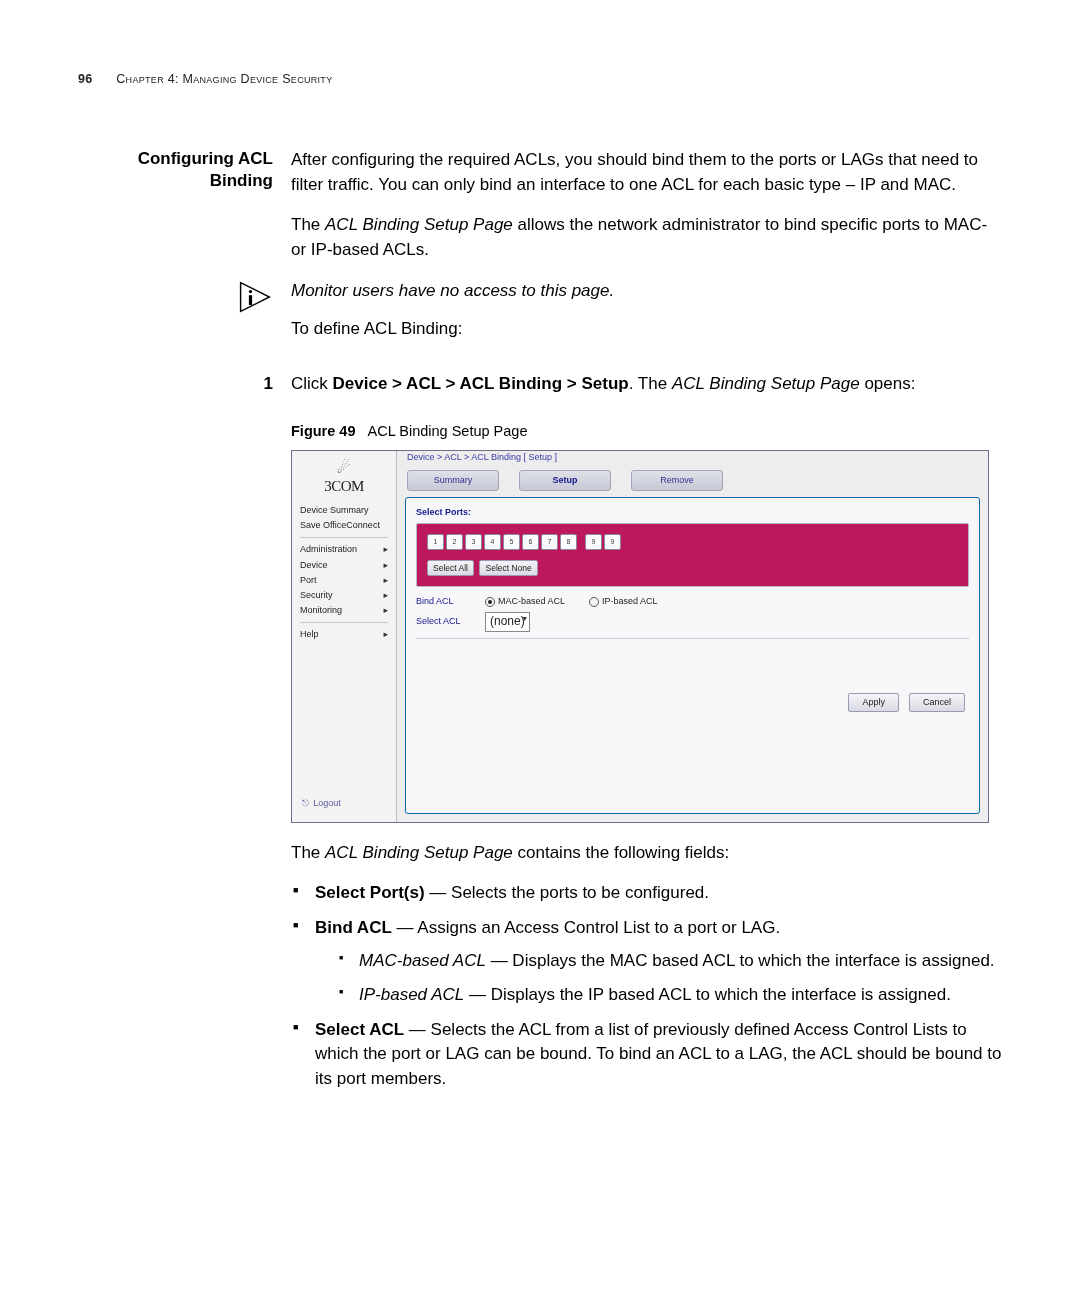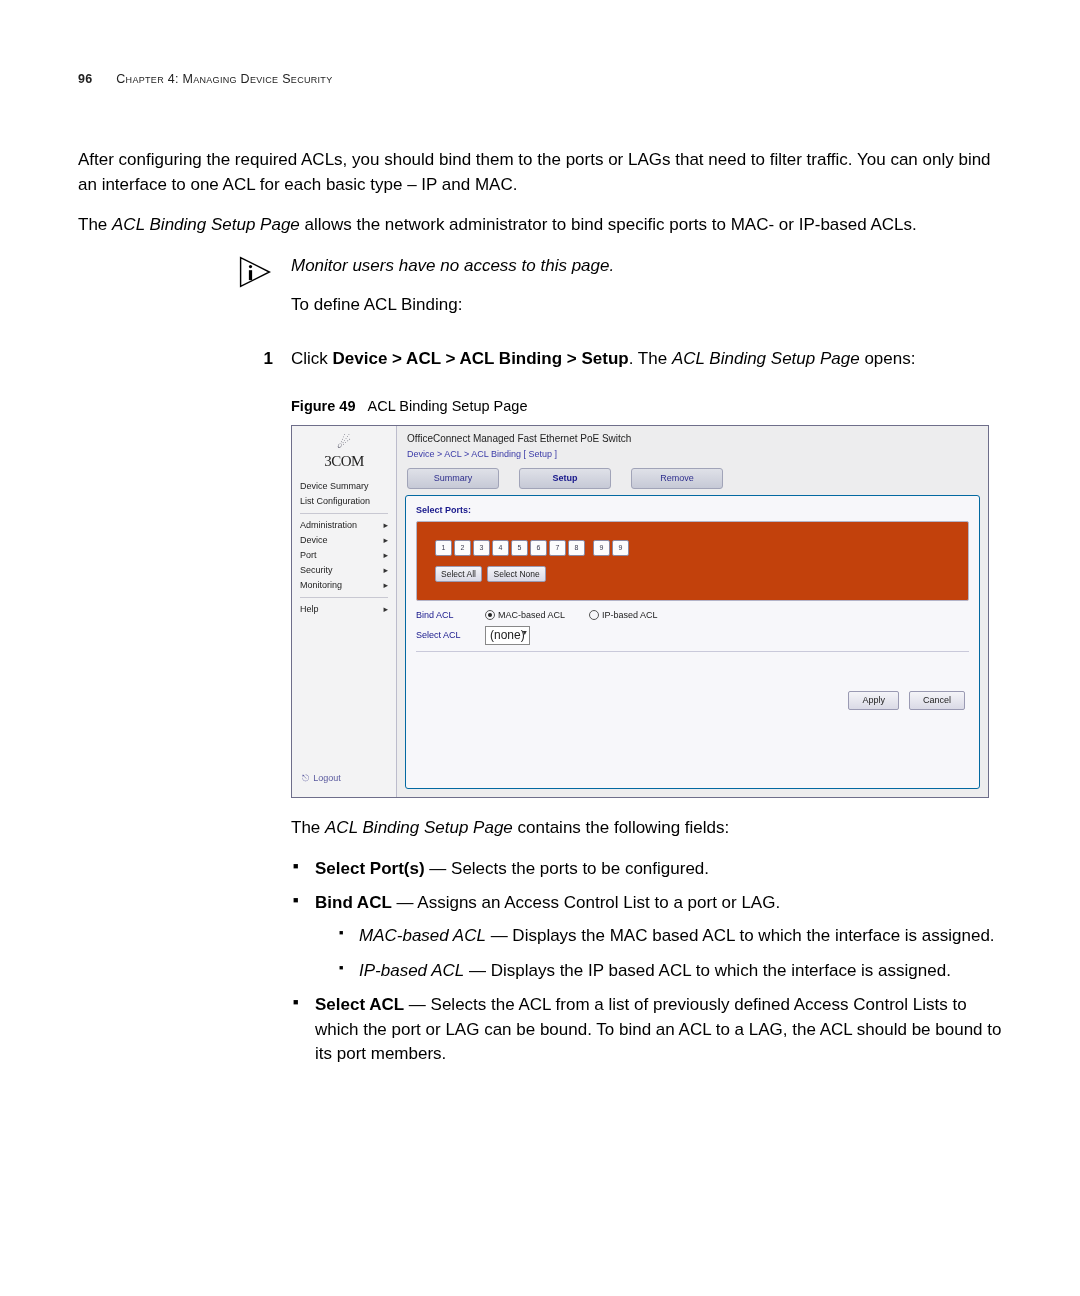--- a/index.html
+++ b/index.html
@@ -81,21 +81,21 @@
   .ss-content {
     margin:0 8px 8px 8px;
     background:#f7f7fa;
     border:1px solid #0369a1;
     border-radius:3px;
     flex:1;
     padding:8px 10px;
     position:relative;
   }
   .ss-label { color:#17178b; font-size:9px; margin-bottom:4px; font-weight:bold;}
-  .ss-port-box { background:#c2410c; border:1px solid #b4b4c8; border-radius:2px; padding:18px; margin-bottom:8px;}
+  .ss-port-box { background:#be185d; border:1px solid #b4b4c8; border-radius:2px; padding:10px; margin-bottom:8px;}
   .ss-ports-row { display:flex; gap:2px; margin-bottom:10px;}
   .ss-port { width:15px; height:14px; background:#fcfcfd; border:1px solid #8a8aa3; border-radius:2px; font-size:7px; display:flex; align-items:center; justify-content:center; color:#3a3a4e;}
   .ss-small-btn { background:linear-gradient(#f4f4f8,#dadae6); border:1px solid #9a9ab3; border-radius:2px; padding:1px 5px; font-size:8.5px; color:#222; display:inline-block; margin-right:3px;}
   .ss-field-row { display:flex; align-items:center; gap:14px; font-size:9px; color:#222; margin:4px 0;}
   .ss-field-row .lbl { width:55px; color:#17178b;}
   .ss-radio { display:inline-flex; align-items:center; gap:3px; margin-right:10px;}
   .ss-radio .dot { width:8px; height:8px; border:1px solid #555; border-radius:50%; display:inline-flex; align-items:center; justify-content:center;}
   .ss-radio.checked .dot::after { content:""; width:4px; height:4px; background:#222; border-radius:50%;}
   .ss-select { background:#fff; border:1px solid #888; padding:0 4px 0 4px; font-size:12px; position:relative; display:inline-block;}
   .ss-select::after { content:"▾"; position:absolute; right:2px; top:0; font-size:8px; color:#333;}
@@ -110,20 +110,26 @@
 </style>
 </head>
 <body>
 
 <div class="page-header">
   <span class="page-num">96</span>
   <span>Chapter 4: Managing Device Security</span>
 </div>
 
 <div class="row">
+  <div class="lcol">
+    <div class="section-title">
+      <span>Configuring ACL</span><br>
+      <span>Binding</span>
+    </div>
+  </div>
   <div class="rcol">
     <p class="para">After configuring the required ACLs, you should bind them to the ports or LAGs that need to filter traffic. You can only bind an interface to one ACL for each basic type – IP and MAC.</p>
     <p class="para">
       <span>The </span><span class="italic">ACL Binding Setup Page</span><span> allows the network administrator to bind specific ports to MAC- or IP-based ACLs.</span>
     </p>
   </div>
 </div>
 
 <div class="note-row">
   <div class="note-icon">
@@ -157,21 +163,21 @@
       <div class="ss-left">
         <div class="ss-logo">
           <span class="globe">☄</span>
           <span class="brand">3COM</span>
         </div>
         <div class="ss-menu-group">
           <div class="ss-menu-item">
               <span>Device Summary</span>
             </div>
           <div class="ss-menu-item">
-              <span>List Configuration</span>
+              <span>Save OfficeConnect</span>
             </div>
         </div>
         <div class="ss-sep"></div>
         <div class="ss-menu-group">
           <div class="ss-menu-item">
               <span>Administration</span>
               <span class="arrow">▸</span>
             </div>
           <div class="ss-menu-item">
               <span>Device</span>
@@ -196,21 +202,20 @@
               <span>Help</span>
               <span class="arrow">▸</span>
             </div>
         </div>
         <div class="ss-bottom">
           <span>⎋</span>
             <span>Logout</span>
         </div>
       </div>
       <div class="ss-right">
-        <div class="ss-top-title">OfficeConnect Managed Fast Ethernet PoE Switch</div>
         <div class="ss-crumb">Device &gt; ACL &gt; ACL Binding [ Setup ]</div>
         <div class="ss-tabs">
           <div class="ss-tab">Summary</div>
           <div class="ss-tab active">Setup</div>
           <div class="ss-tab">Remove</div>
         </div>
         <div class="ss-content">
           <div class="ss-label">Select Ports:</div>
           <div class="ss-port-box">
             <div class="ss-ports-row">

